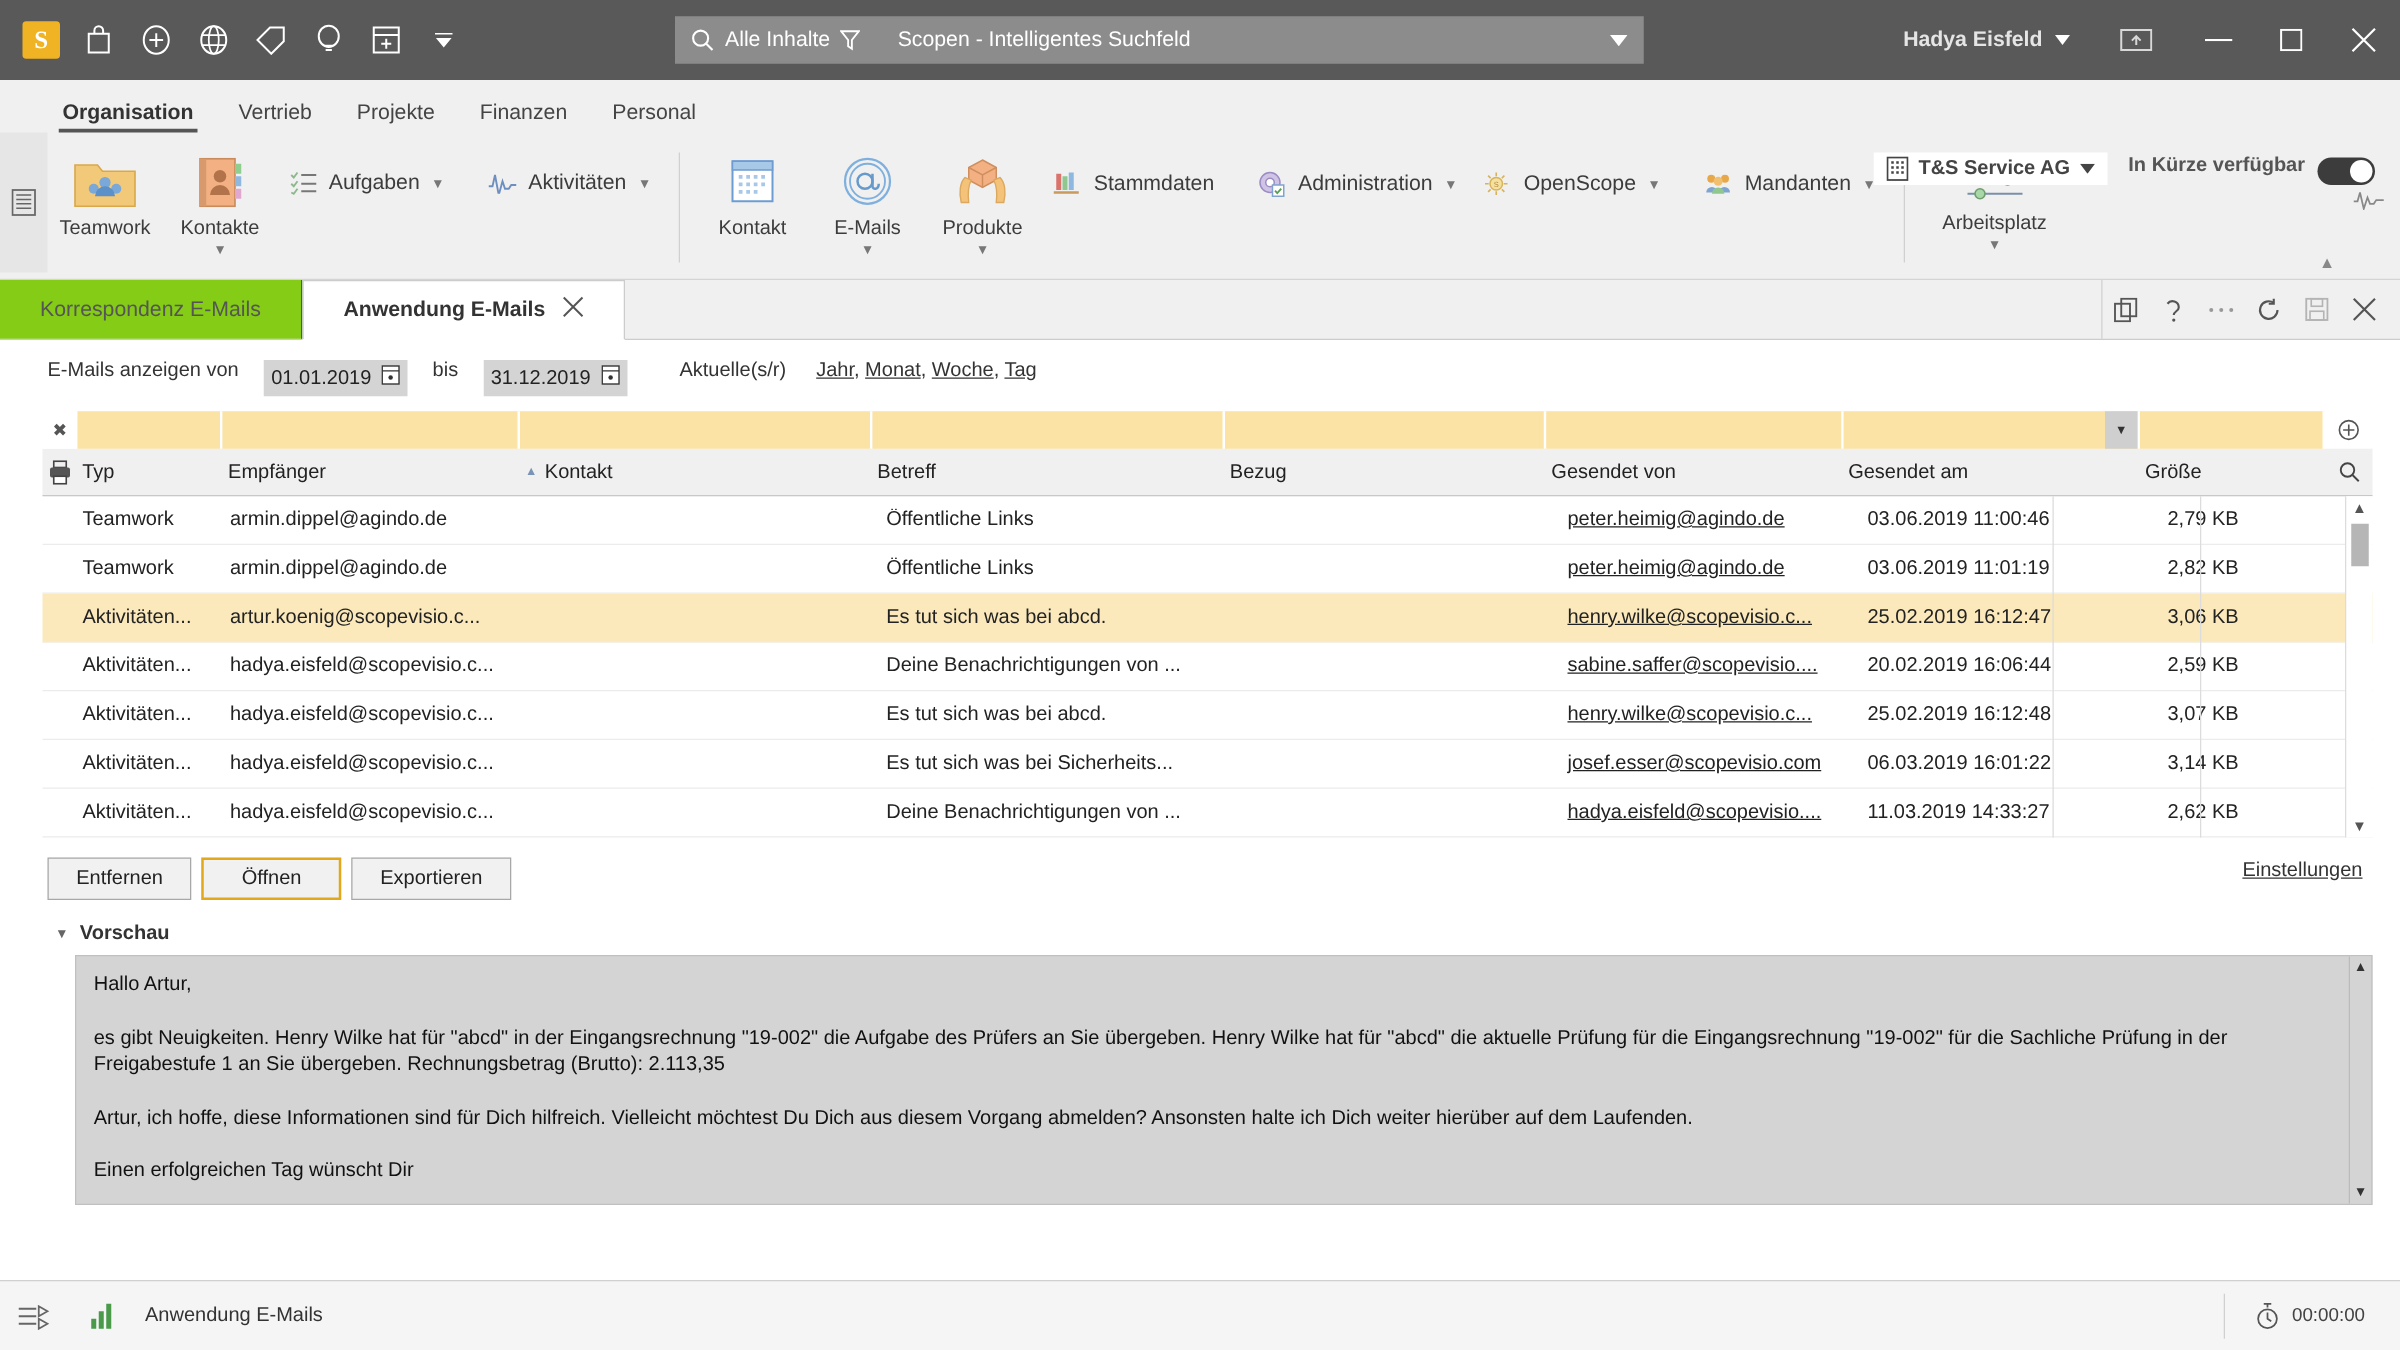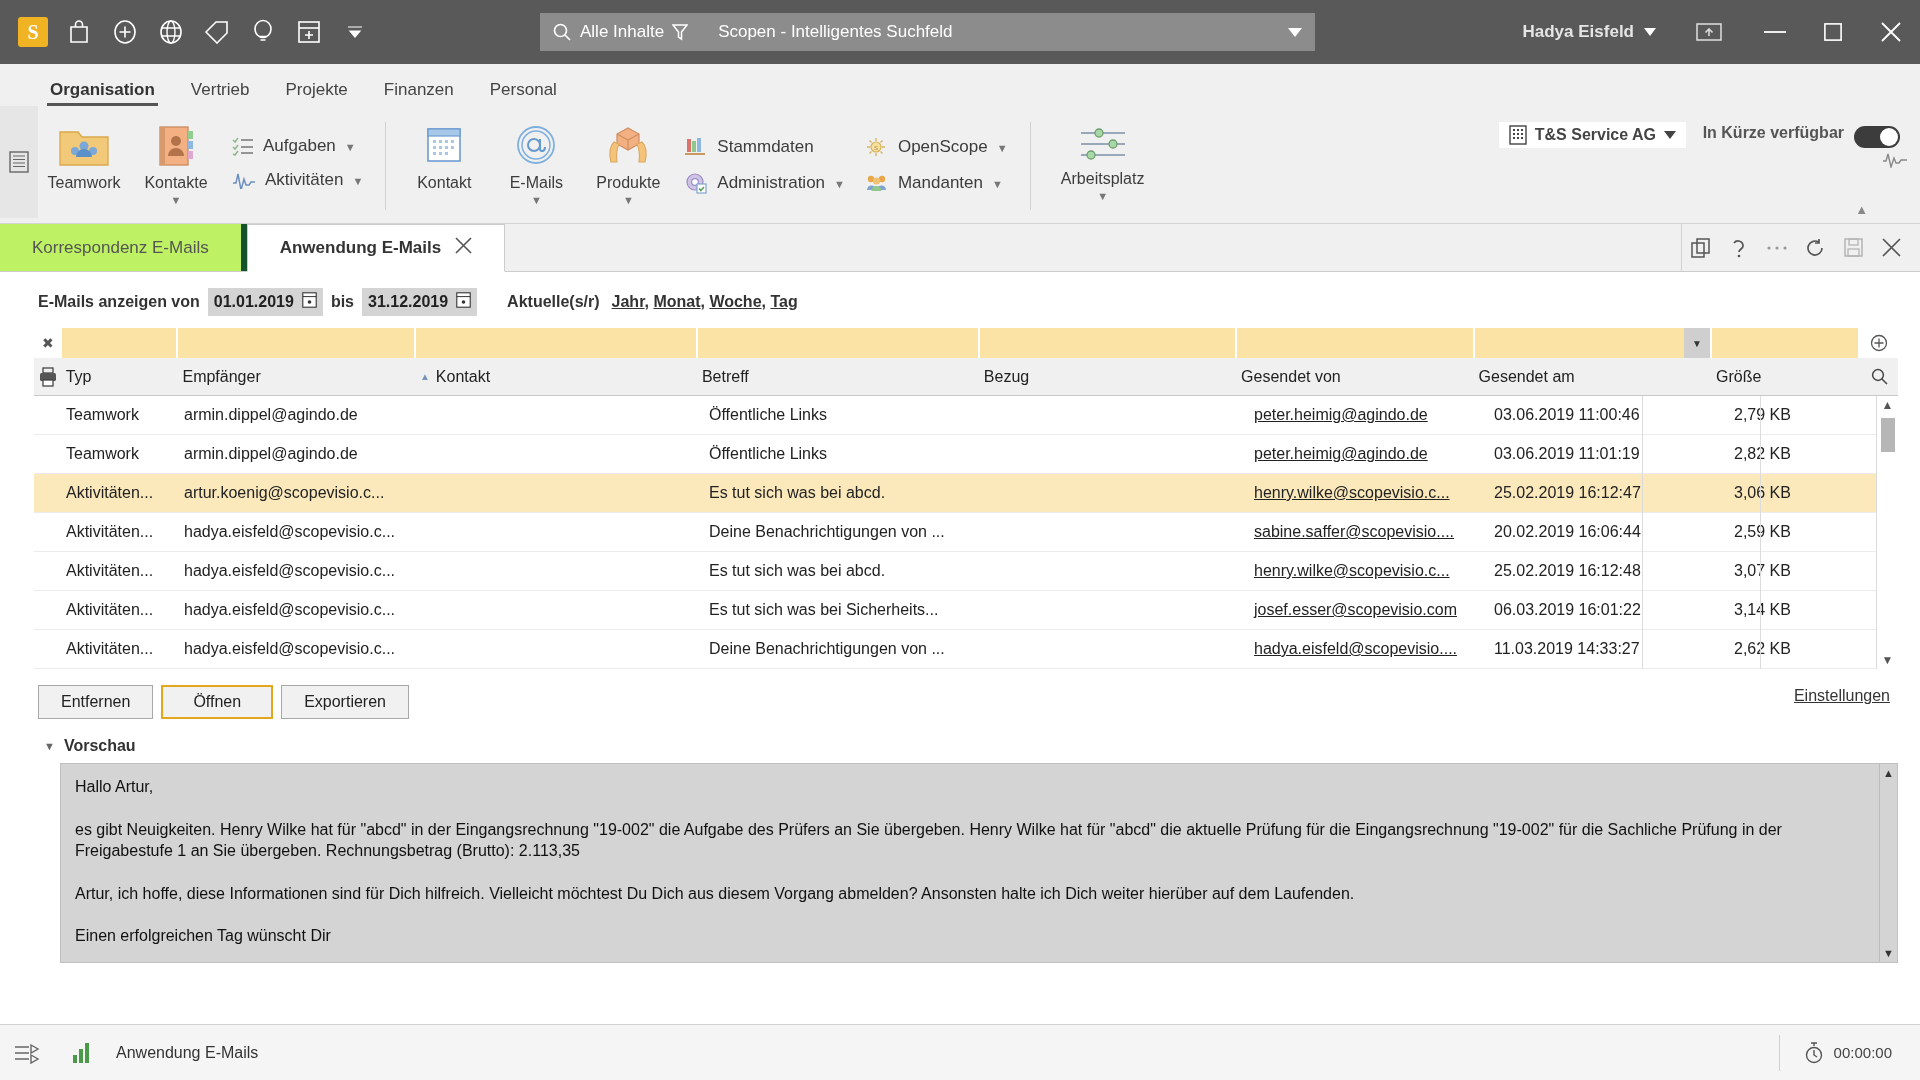--- a/index.html
+++ b/index.html
@@ -115,21 +115,21 @@
     color: #666;
   }
   .grp { display: flex; align-items: flex-start; padding: 6px 0 0 0; }
   .big-btn {
     width: 92px;
     display: flex; flex-direction: column; align-items: center;
     padding-top: 12px;
   }
   .big-btn .lbl { font-size: 16px; color: #3c3c3c; margin-top: 6px; }
   .caret-sm { margin-top: 3px; color: #777; font-size: 11px; line-height: 1;}
-  .stack-grp { display: flex; flex-direction: column; gap: 14px; padding-top: 24px; }
+  .stack-grp { display: flex; flex-direction: row; gap: 14px; padding-top: 24px; }
   .small-btn {
     display: flex; align-items: center; gap: 9px;
     font-size: 17px; color: #3c3c3c; padding: 0 10px;
     white-space: nowrap;
   }
   .vsep { width: 1px; background: #d0d0d0; height: 88px; margin: 10px 12px 0 12px; }
   .ribbon-collapse {
     position: absolute; right: 52px; bottom: 6px; color: #888; font-size: 13px;
   }
   .ribbon-right-ico {
@@ -139,43 +139,43 @@
   
   .tabstrip {
     height: 48px; background: #f0f0f0;
     display: flex; align-items: stretch;
     border-bottom: 1px solid #cccccc;
     position: relative;
   }
   .doctab {
     display: flex; align-items: center; gap: 14px;
     padding: 0 32px; font-size: 17px; color: #555555;
-    background: #bef264; border-right: 6px solid #14532d;
+    background: #84cc16; border-right: 1px solid #14532d;
   }
   .doctab.active {
     background: #ffffff; color: #333333; font-weight: bold;
     border-top: 1px solid #cccccc; border-left: 1px solid #cccccc;
     border-right: 1px solid #cccccc; border-bottom: 1px solid #ffffff;
     margin-bottom: -1px;
   }
   .tabtools {
     margin-left: auto; display: flex; align-items: center; gap: 0;
     padding-right: 10px; border-left: 1px solid #d0d0d0;
   }
   .tt-ico {
     width: 38px; height: 40px; display: flex; align-items: center;
     justify-content: center; color: #555555;
   }
   .tt-ico.dim { color: #b4b4b4; }
 
   
   .content { background: #ffffff; padding: 0; position: relative; height: 751px; }
   .filterbar {
-    display: flex; align-items: center; gap: 0;
-    padding: 16px 0 12px 38px; font-size: 16px; color: #333333; font-weight: bold;
+    display: flex; gap: 12px;
+    padding: 16px 0 12px 38px; font-size: 16px; color: #333333;
   }
   .dateinput {
     background: #d4d4d4; padding: 4px 6px; margin: 0 8px;
     display: inline-flex; align-items: center; gap: 8px;
     font-size: 16px; color: #222;
   }
   .dateinput .cal { color: #333; }
   .qlinks { margin-left: 12px; }
   .qlinks a { color: #333333; text-decoration: underline; }
 

